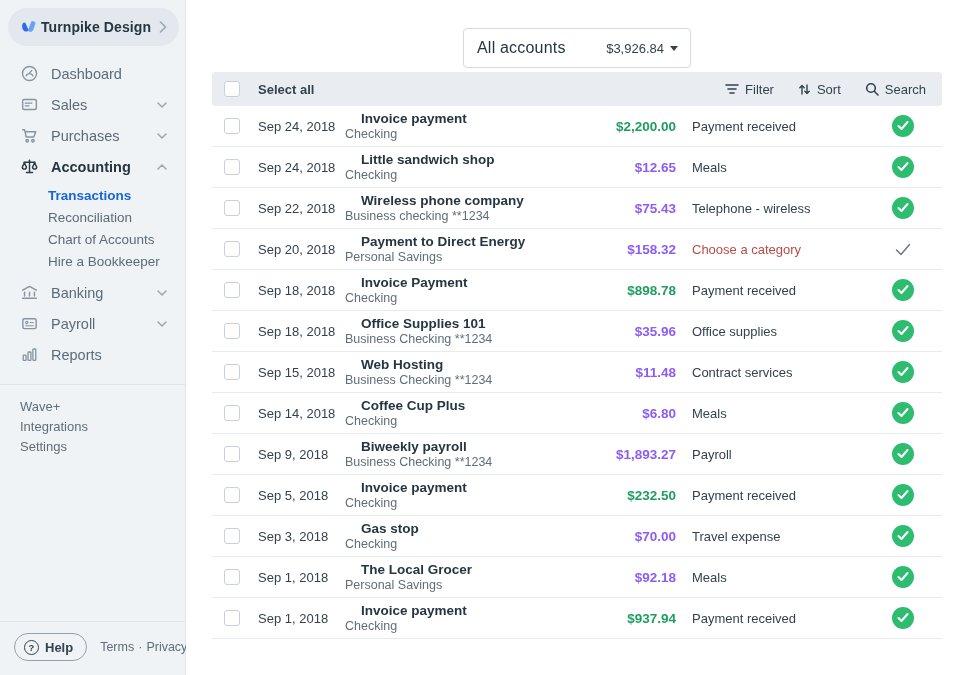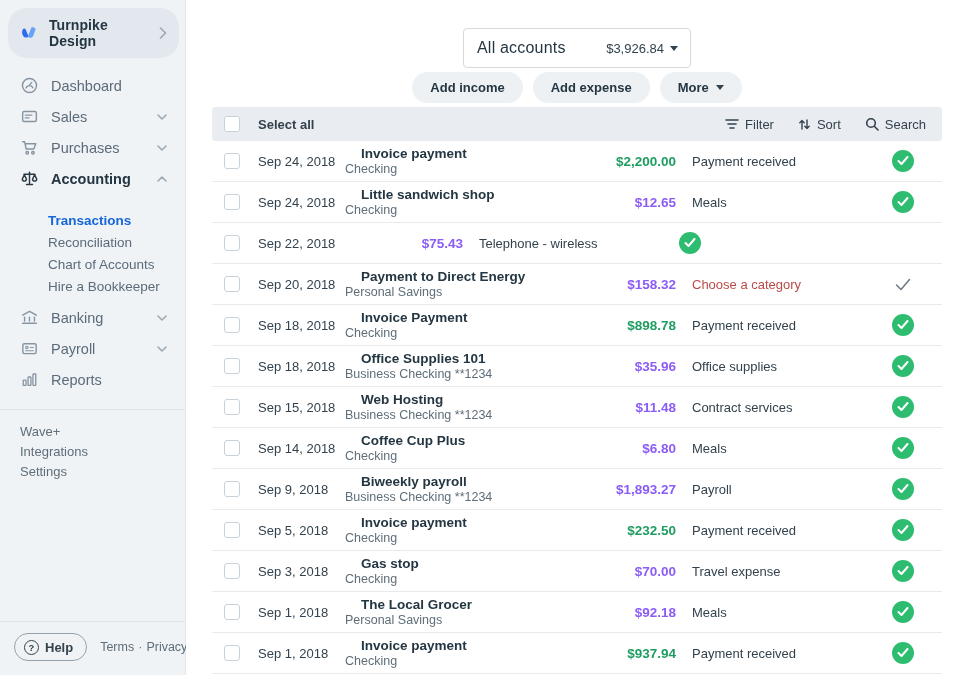--- a/index.html
+++ b/index.html
@@ -11,39 +11,39 @@
   }
   .app { display:flex; width:960px; height:675px; }
 
   
   .sidebar {
     width:186px; min-width:186px; height:675px;
     background:#f0f3f5; border-right:1px solid #e2e6ea;
     display:flex; flex-direction:column;
   }
   .biz-pill {
-    margin:8px 6px 12px 8px; height:50px; background:#e2e8ed;
+    margin:8px 6px 12px 8px; height:38px; background:#e2e8ed;
     border-radius:19px; display:flex; align-items:center;
-    padding:0 12px 0 11px; gap:8px; cursor:pointer;
+    padding:0 12px 0 11px; gap:0; cursor:pointer;
   }
   .biz-name { flex:1; font-size:14px; font-weight:700; color:#243642; letter-spacing:.1px; }
   .pill-chev svg { display:block; }
 
   .menu { }
   .mitem {
     height:31px; display:flex; align-items:center;
     padding:0 18px 0 20px; color:#5b6b7a; font-size:14.5px; cursor:pointer;
   }
   .mitem .mi-icon { width:19px; margin-right:12px; color:#8795a3; display:flex; align-items:center; }
   .mitem .mi-chev { margin-left:auto; color:#9aa7b2; display:flex; }
   .mitem.active { color:#243642; font-weight:700; }
   .mitem.active .mi-icon { color:#2a3a45; }
   .chev-up svg { transform:rotate(180deg); }
 
-  .sublist { margin:15px 0 5px; }
+  .sublist { margin:2px 0 5px; }
   .subitem {
     height:22px; display:flex; align-items:center;
     padding-left:48px; font-size:13.5px; color:#5b6b7a; cursor:pointer;
   }
   .subitem.active { color:#1666d9; font-weight:700; }
 
   .side-divider { border-top:1px solid #e0e5e9; margin:14px 0 11px 0; }
   .side-links { padding-left:20px; }
   .side-link { height:20px; display:flex; align-items:center; font-size:13px; color:#5f6e79; cursor:pointer; }
 
@@ -297,32 +297,20 @@
   <main class="main">
 
     <div class="topbar">
       <div class="acct-select">
         <span class="acct-label">All accounts</span>
         <span class="acct-right">
           <span>$3,926.84</span>
           <span class="caret"></span>
         </span>
       </div>
-      <div class="top-actions">
-        <button class="pill-btn">
-            <span>Add income</span>
-          </button>
-        <button class="pill-btn">
-            <span>Add expense</span>
-          </button>
-        <button class="pill-btn">
-          <span>More</span>
-          <span class="caret"></span>
-        </button>
-      </div>
     </div>
 
     <div class="table">
       <div class="table-head">
         <input type="checkbox" style="">
         <span class="sel-label">Select all</span>
         <span class="head-spacer"></span>
         <span class="head-action">
           <svg width="14" height="12" viewBox="0 0 14 12">
               <g stroke="#33424d" stroke-width="1.6" stroke-linecap="round">
@@ -391,20 +379,24 @@
       </span>
 
     </span>
   </div>
 
   <div class="row">
     <span class="cell-check">
               <input type="checkbox" style="">
             </span>
     <span class="cell-date">Sep 22, 2018</span>
+    <span class="cell-desc">
+      <span class="t">Wireless phone company</span>
+      <span class="a">Business checking **1234</span>
+    </span>
     <span class="cell-amount">$75.43</span>
     <span class="cell-cat">Telephone - wireless</span>
     <span class="cell-status">
       <span class="badge">
         <svg width="12" height="10" viewBox="0 0 12 10">
                   <path d="M1.5 5l3 3 6-7" fill="none" stroke="#fff" stroke-width="2" stroke-linecap="round" stroke-linejoin="round"></path>
                 </svg>
       </span>
 
     </span>

